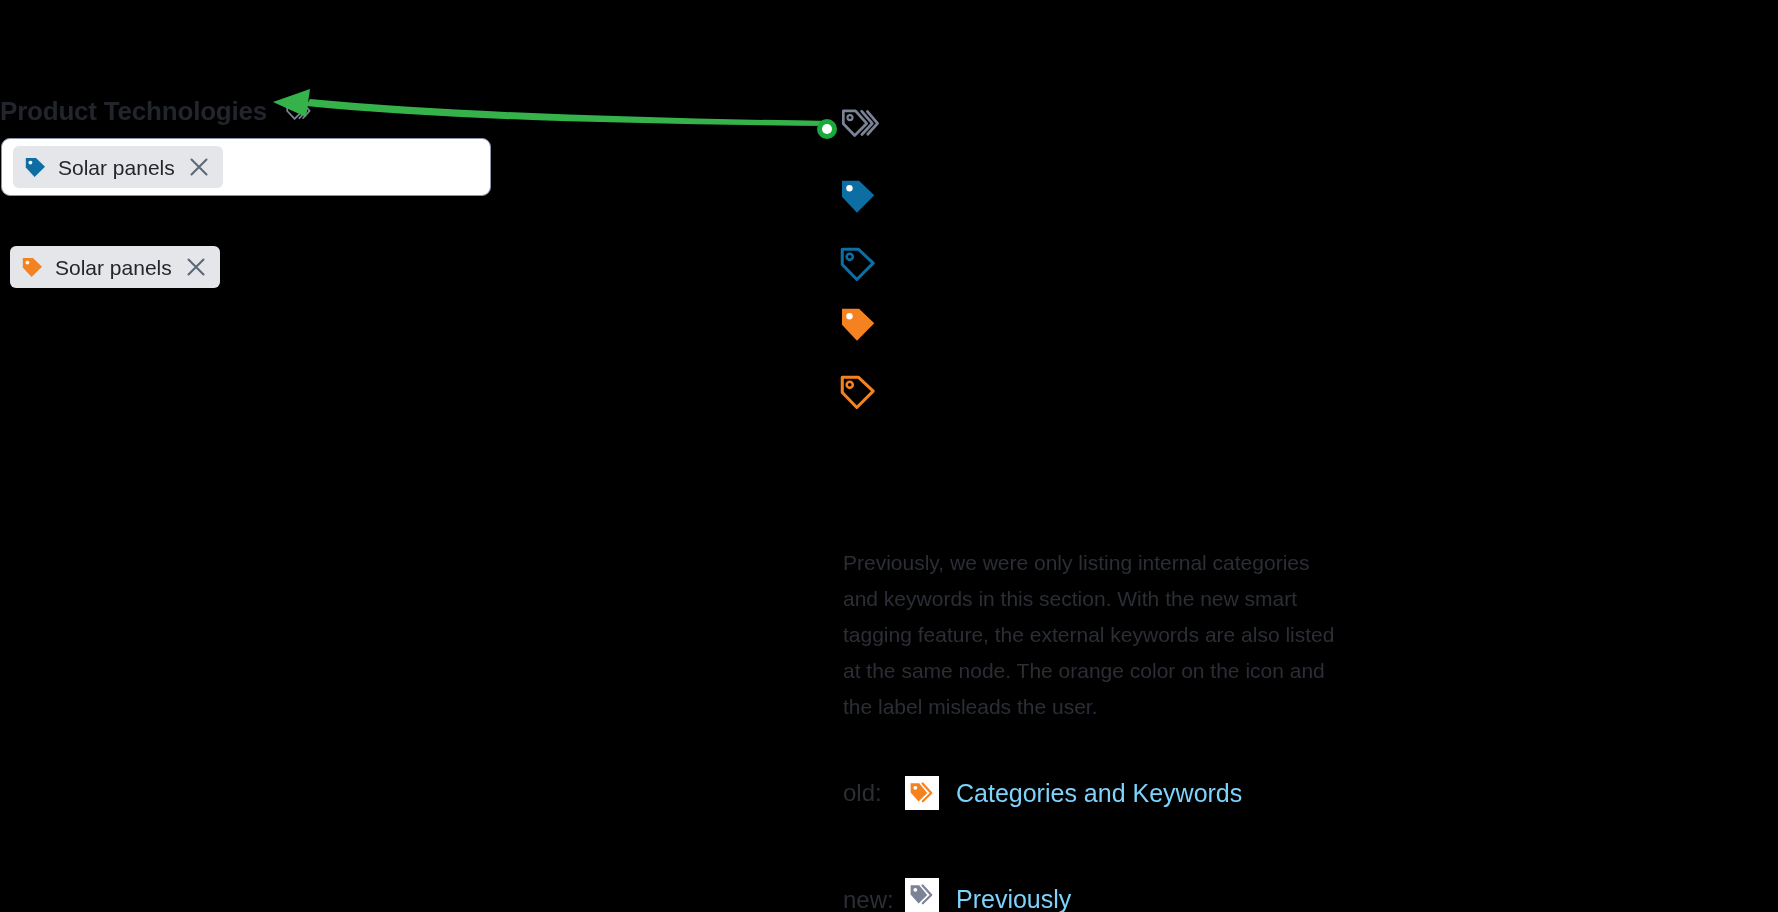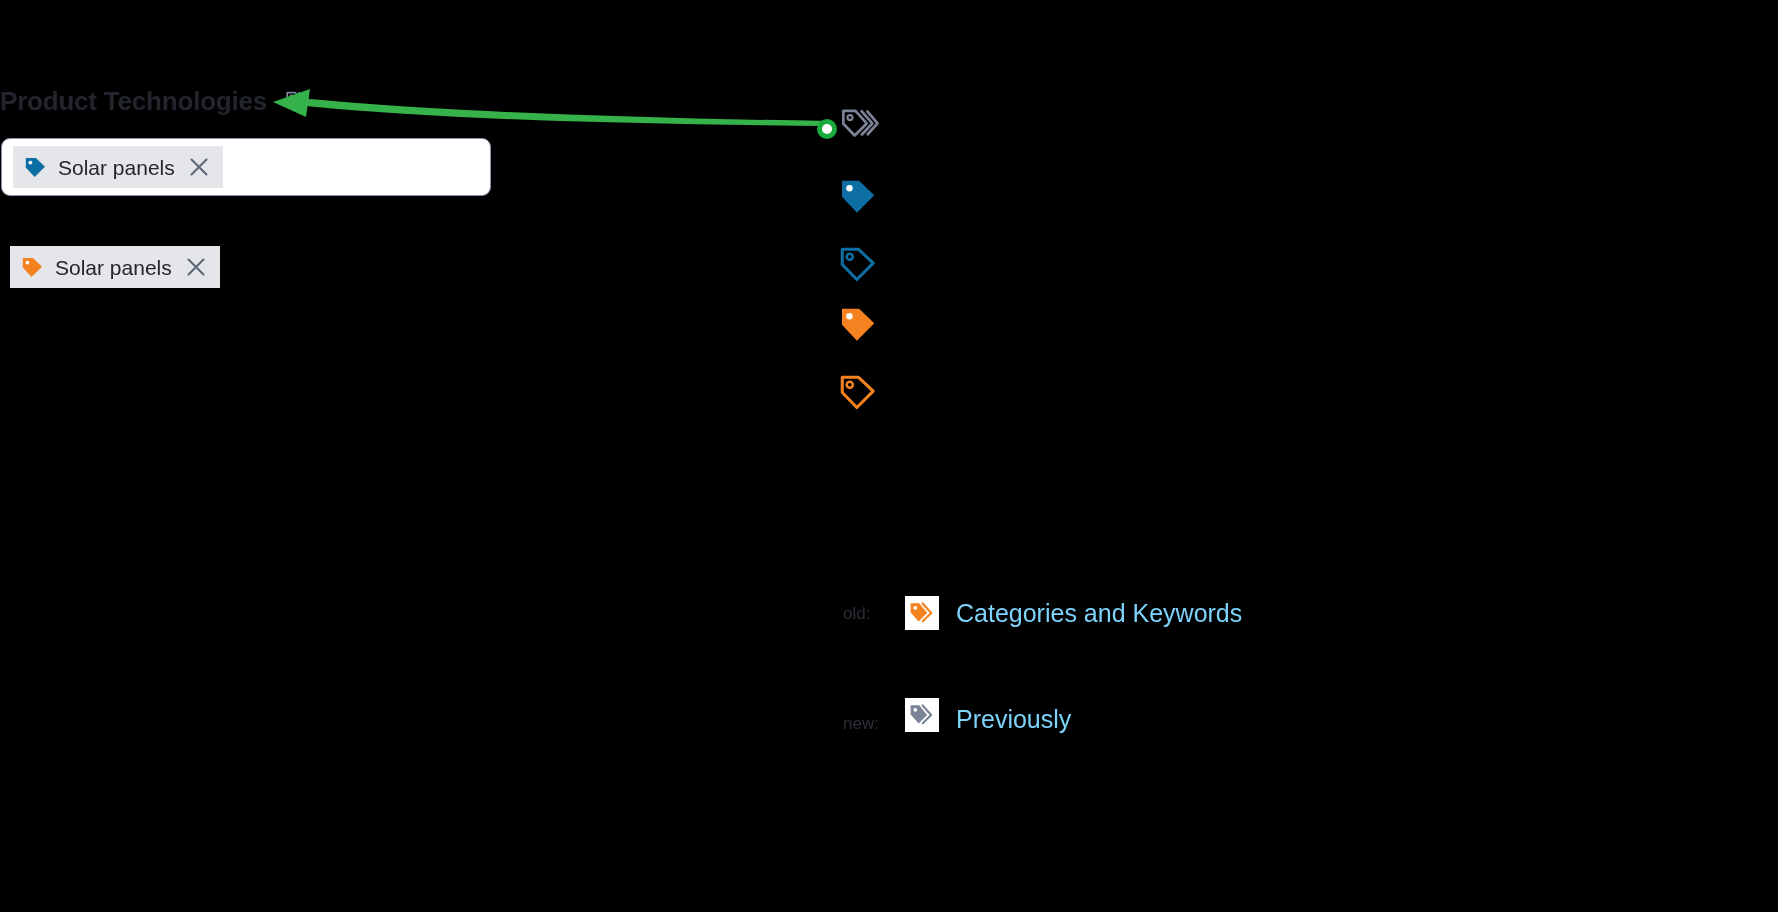--- a/index.html
+++ b/index.html
@@ -21,21 +21,21 @@
     position: absolute;
     left: 0;
     top: 0;
     width: 500px;
     height: 912px;
   }
 
   .section-header {
     position: absolute;
     left: 0;
-    top: 84px;
+    top: 94px;
     height: 34px;
     display: flex;
     align-items: center;
     gap: 18px;
   }
 
   .section-title {
     font-size: 26px;
     font-weight: bold;
     color: #22252c;
@@ -63,21 +63,21 @@
     align-items: center;
     padding-left: 11px;
   }
 
   
   .chip {
     display: inline-flex;
     align-items: center;
     height: 42px;
     background: #e4e6e9;
-    border-radius: 0;
+    border-radius: 6px;
     padding: 0 13px 0 11px;
     gap: 11px;
   }
 
   .chip-standalone {
     position: absolute;
     left: 10px;
     top: 246px;
   }
 
@@ -168,21 +168,21 @@
     align-items: center;
     height: 44px;
   }
 
   .legend-row + .legend-row {
     margin-top: 53px;
     align-items: flex-end;
   }
 
   .legend-key {
-    font-size: 17px;
+    font-size: 24px;
     color: #2b2e35;
     width: 62px;
     flex: none;
     line-height: 1;
   }
 
   .legend-icon-box {
     width: 34px;
     height: 34px;
     background: #ffffff;
@@ -301,20 +301,21 @@
   <div class="icon-row icon-row-orange-outline">
     <svg viewBox="0 0 30 30" xmlns="http://www.w3.org/2000/svg">
       <path d="M3.2 4.0 L3.2 15.4 L14.1 26.6 L26.4 14.4 L15.4 4.0 Z" fill="none" stroke="#f58220" stroke-width="2.3" stroke-linejoin="round"></path>
       <circle cx="8.8" cy="9.6" r="2.3" fill="none" stroke="#f58220" stroke-width="1.9"></circle>
     </svg>
   </div>
 </div>
 
 <div class="note-panel">
 
+  <p class="note-paragraph">Previously, we were only listing internal categories and keywords in this section. With the new smart tagging feature, the external keywords are also listed at the same node. The orange color on the icon and the label misleads the user.</p>
 
   <div class="legend">
 
     <div class="legend-row">
       <span class="legend-key">old:</span>
       <span class="legend-icon-box">
         <svg viewBox="0 0 26 26" xmlns="http://www.w3.org/2000/svg">
           <path d="M1.6 3.2 L1.6 12.6 L9.6 21.6 L18.2 13.0 L10.2 3.2 Z" fill="#f58220"></path>
           <circle cx="6.3" cy="7.8" r="1.9" fill="#ffffff"></circle>
           <path d="M13.6 3.4 L22.2 13.0 L13.8 21.3" fill="none" stroke="#f58220" stroke-width="2.2" stroke-linejoin="round" stroke-linecap="round"></path>

